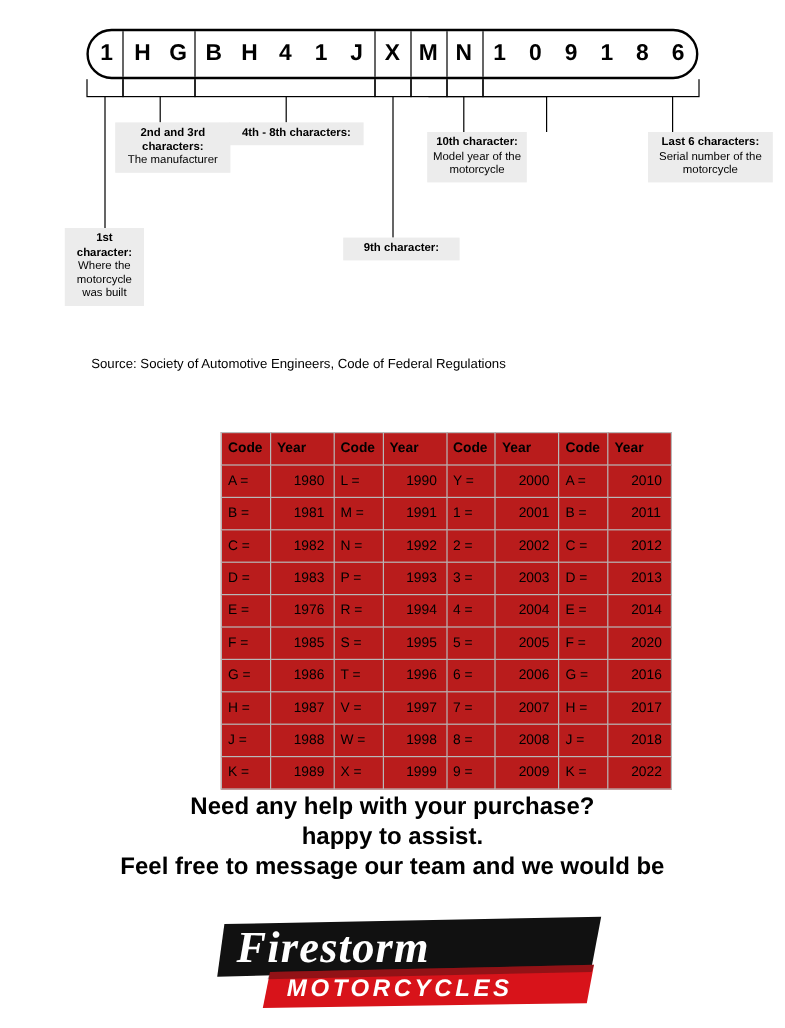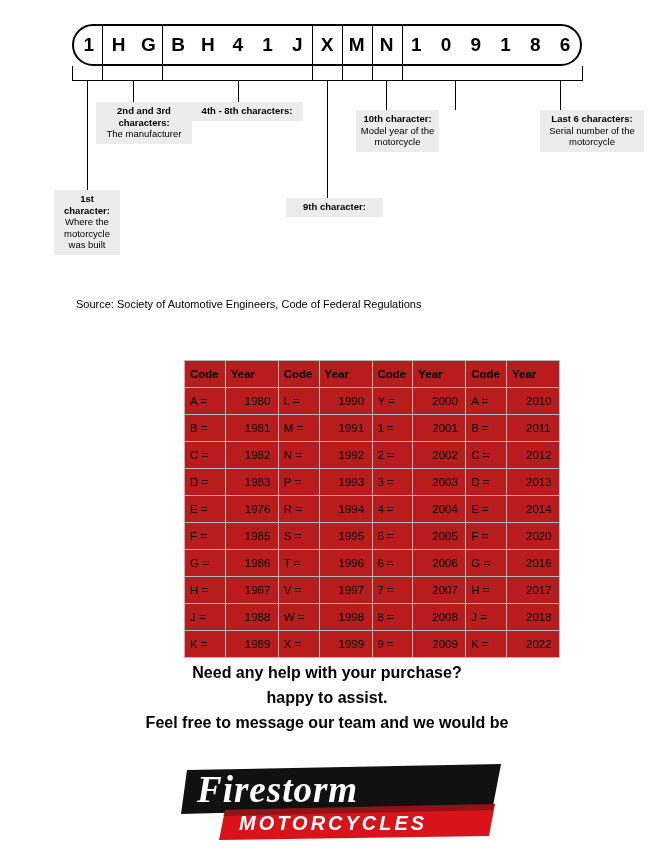--- a/index.html
+++ b/index.html
@@ -113,21 +113,21 @@
     padding-left: 19px;
   }
 
   
   #help-text {
     position: absolute;
     left: 0;
     top: 660px;
     width: 654px;
     text-align: center;
-    font-size: 16px;
+    font-size: 20px;
     font-weight: bold;
     line-height: 25px;
     color: #000;
   }
 
   
   #logo {
     position: absolute;
     left: 177px;
     top: 762px;

